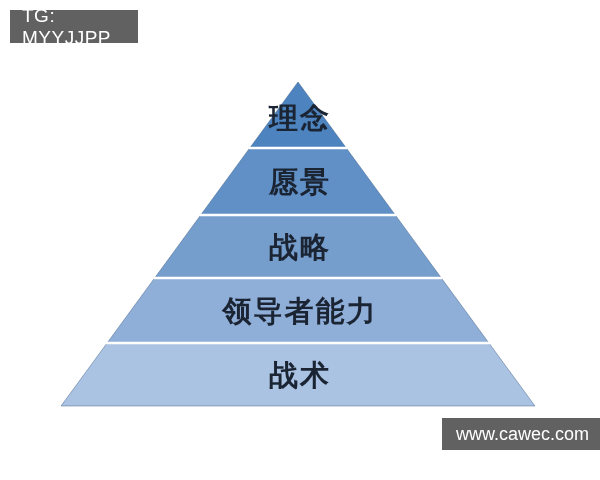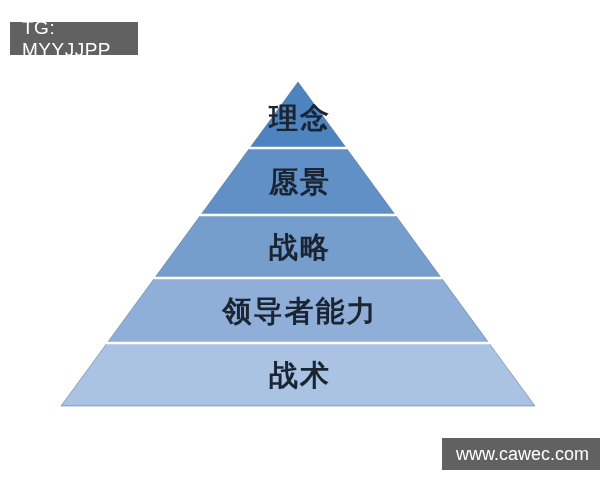--- a/index.html
+++ b/index.html
@@ -18,30 +18,30 @@
   .badge {
     position: absolute;
     background: #616161;
     color: #ffffff;
     display: flex;
     align-items: center;
     box-sizing: border-box;
   }
   .badge-tl {
     left: 10px;
-    top: 22px;
+    top: 10px;
     width: 128px;
     height: 33px;
     padding-left: 12px;
     font-size: 19px;
     letter-spacing: 0.5px;
   }
   .badge-br {
     right: 0;
-    top: 438px;
+    top: 418px;
     width: 158px;
     height: 32px;
     padding-left: 14px;
     font-size: 18px;
   }
   .pyramid-svg {
     position: absolute;
     left: 0;
     top: 0;
   }

